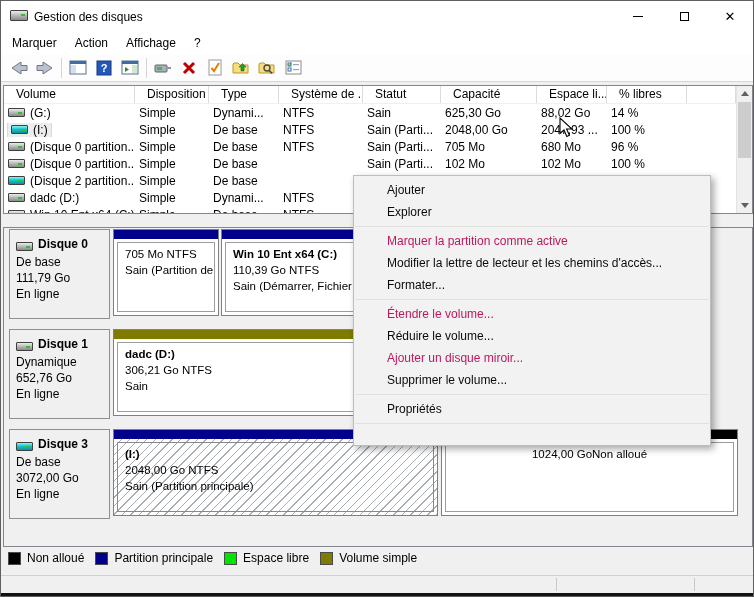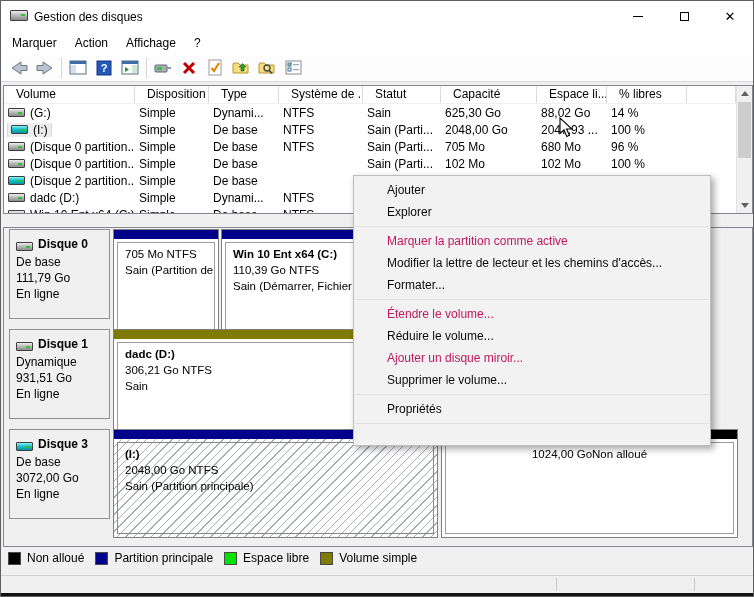--- a/index.html
+++ b/index.html
@@ -56,21 +56,21 @@
   .tri-up{width:0;height:0;border-left:4px solid transparent;border-right:4px solid transparent;border-bottom:5px solid #606060;}
   .tri-down{width:0;height:0;border-left:4px solid transparent;border-right:4px solid transparent;border-top:5px solid #606060;}
   .sb-thumb{position:absolute;left:1px;top:16px;width:13px;height:56px;background:#cdcdcd;}
 
   
   .gv{position:absolute;left:2px;top:226px;width:750px;height:320px;border:1px solid #828790;background:#f0f0f0;overflow:hidden;}
   .disk-row{position:absolute;left:0;width:100%;height:90px;}
   .dlabel{position:absolute;left:5px;top:0;width:101px;height:90px;border:1px solid #8f8f8f;background:#f0f0f0;padding:7px 6px 0 6px;}
   .dname{display:flex;align-items:flex-end;gap:5px;font-weight:bold;font-size:12px;margin-bottom:3px;}
   .dline{font-size:12px;line-height:16px;}
-  .part{position:absolute;top:0;height:109px;border:1px solid #808080;background:#fff;}
+  .part{position:absolute;top:0;height:87px;border:1px solid #808080;background:#fff;}
   .pbar{height:9px;}
   .bar-primary{background:#00008b;}
   .bar-simple{background:#7e7b00;}
   .bar-unalloc{background:#000;}
   .pwrap{position:absolute;left:0;right:0;top:9px;bottom:0;padding:3px;background:#fff;}
   .part.hatch .pwrap{background:repeating-linear-gradient(135deg,#ffffff 0px,#ffffff 5px,#a7adb3 5px,#a7adb3 6px);}
   .pbody{width:100%;height:100%;border:1px solid #9c9c9c;padding:3px 7px;overflow:hidden;background:#fff;}
   .part.hatch .pbody{background:transparent;border-color:#888;}
   .part.unalloc .pbody{display:flex;flex-direction:row;justify-content:center;}
   .pname{font-weight:bold;font-size:11.5px;line-height:16px;white-space:nowrap;}
@@ -356,21 +356,21 @@
       </div>
     </div>
 
     <div class="disk-row" style="top:101px;">
       <div class="dlabel">
         <div class="dname">
             <span class="drv"></span>
             <span>Disque 1</span>
           </div>
         <div class="dline">Dynamique</div>
-        <div class="dline">931,51 Go</div>
+        <div class="dline">652,76 Go</div>
         <div class="dline">En ligne</div>
       </div>
       <div class="part" style="left:109px;width:597px;">
         <div class="pbar bar-simple"></div>
         <div class="pwrap">
             <div class="pbody">
           <div class="pname">dadc  (D:)</div>
           <div class="pline">306,21 Go NTFS</div>
           <div class="pline">Sain</div>
         </div>

